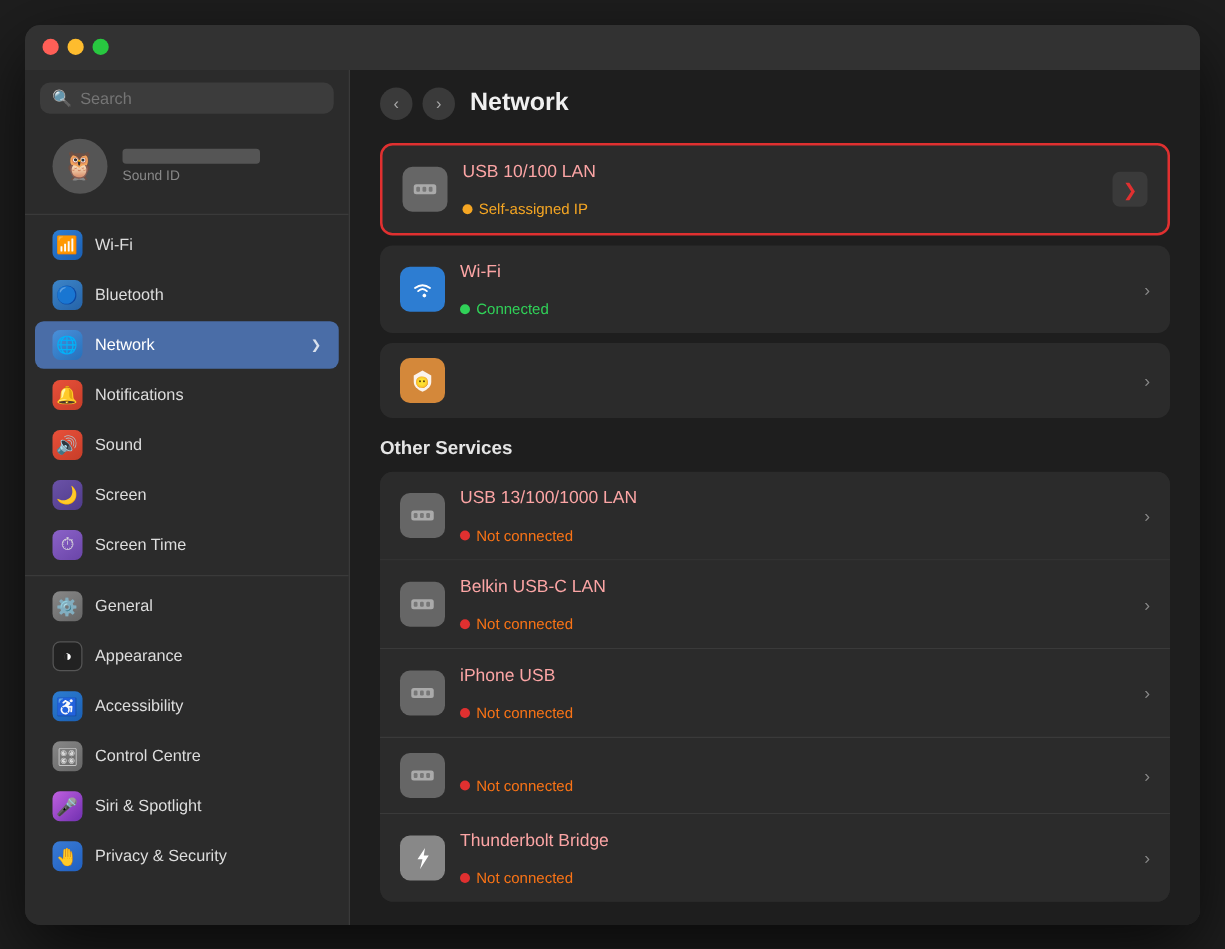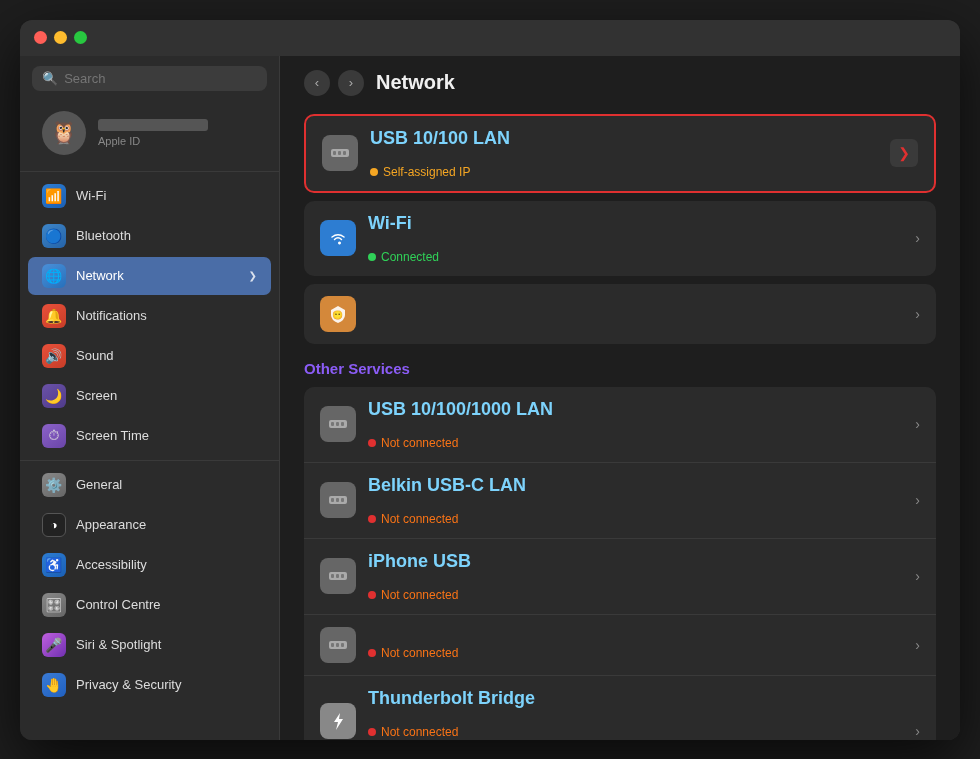--- a/index.html
+++ b/index.html
@@ -234,21 +234,21 @@
       flex-shrink: 0;
       margin-right: 12px;
       font-size: 18px;
       color: #ccc;
     }
     .net-icon.usb-icon { background: #666; }
     .net-icon.wifi-icon { background: #2d7dd2; }
     .net-icon.firewall-icon { background: #d4883a; }
     .net-icon.thunder-icon { background: #888; }
     .net-info { flex: 1; }
-    .net-name { color: #7dd3fc; font-size: 18px; font-weight: 700; }
+    .net-name { color: #fca5a5; font-size: 14px; font-weight: 400; }
     .net-status { font-size: 12px; display: flex; align-items: center; gap: 5px; margin-top: 16px; }
     .status-dot {
       width: 8px;
       height: 8px;
       border-radius: 50%;
       flex-shrink: 0;
     }
     .dot-yellow { background: #f5a623; }
     .dot-green { background: #30d158; }
     .dot-gray { background: #888; }
@@ -268,38 +268,37 @@
       margin-left: 8px;
       background: #3a3a3a;
       width: 28px;
       height: 28px;
       border-radius: 6px;
       display: flex;
       align-items: center;
       justify-content: center;
     }
     .section-header {
-      color: #8b5cf6;
+      color: #e5e5e5;
       font-size: 15px;
       font-weight: 700;
       margin: 16px 0 10px;
     }
     .items-group {
       background: #2b2b2b;
       border-radius: 10px;
       overflow: hidden;
     }
     .items-group .network-item {
       border-radius: 0;
       margin-bottom: 0;
       border-bottom: 1px solid #3a3a3a;
     }
     .items-group .network-item:last-child {
       border-bottom: none;
-      align-items: flex-end;
     }
     .items-group .network-item:first-child {
       border-radius: 10px 10px 0 0;
     }
     .items-group .network-item:last-child {
       border-radius: 0 0 10px 10px;
     }
     .items-group .network-item:only-child {
       border-radius: 10px;
     }
@@ -323,21 +322,21 @@
 
       <div class="search-bar">
         <span class="search-icon-svg">🔍</span>
         <input type="text" placeholder="Search" style="">
       </div>
 
       <div class="apple-id-section">
         <div class="avatar">🦉</div>
         <div class="apple-id-info">
           <div class="apple-id-name"></div>
-          <span class="apple-id-label">Apple ID</span>
+          <span class="apple-id-label">Sound ID</span>
         </div>
       </div>
 
       <div class="sidebar-divider"></div>
 
       <div class="sidebar-item">
         <div class="sidebar-icon icon-wifi">📶</div>
         <span>Wi-Fi</span>
       </div>
       <div class="sidebar-item">
@@ -459,21 +458,21 @@
           <div class="network-item">
             <div class="net-icon usb-icon">
               <svg width="22" height="22" viewBox="0 0 22 22" fill="none">
                 <rect x="2" y="7" width="18" height="8" rx="2" fill="#aaa"></rect>
                 <rect x="4" y="9" width="3" height="4" rx="1" fill="#777"></rect>
                 <rect x="9" y="9" width="3" height="4" rx="1" fill="#777"></rect>
                 <rect x="14" y="9" width="3" height="4" rx="1" fill="#777"></rect>
               </svg>
             </div>
             <div class="net-info">
-              <div class="net-name">USB 10/100/1000 LAN</div>
+              <div class="net-name">USB 13/100/1000 LAN</div>
               <div class="net-status">
                 <span class="status-dot dot-red"></span>
                 <span class="status-text-red">Not connected</span>
               </div>
             </div>
             <span class="net-arrow">›</span>
           </div>
 
           <div class="network-item">
             <div class="net-icon usb-icon">

